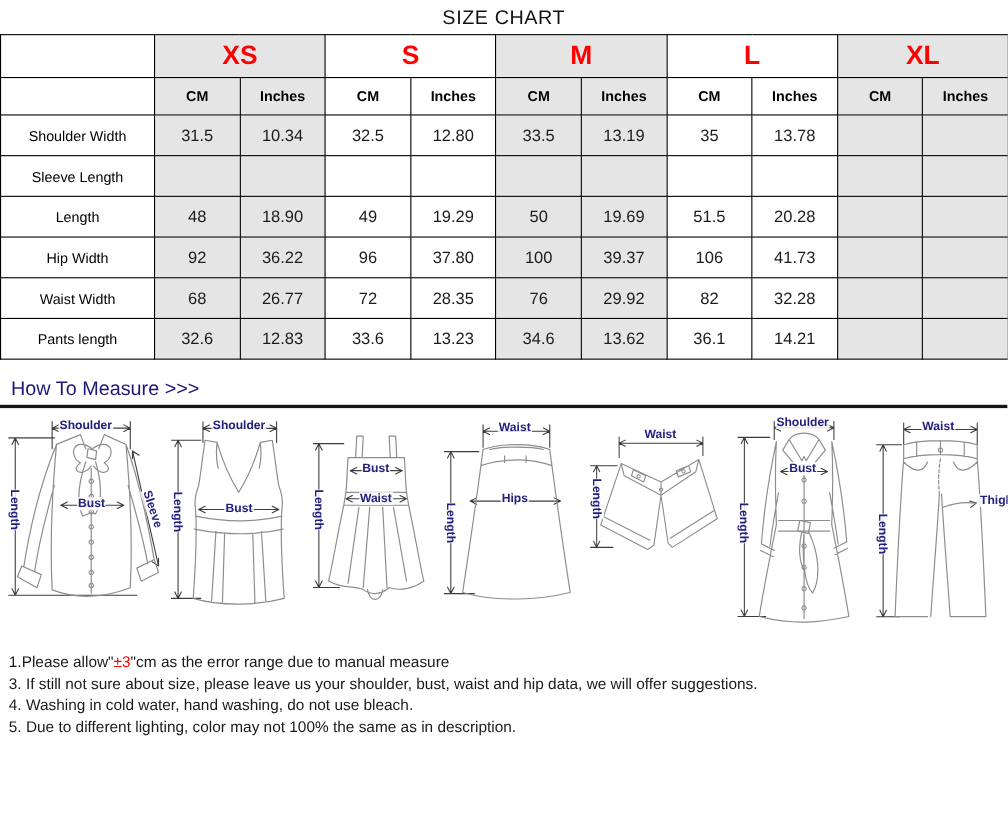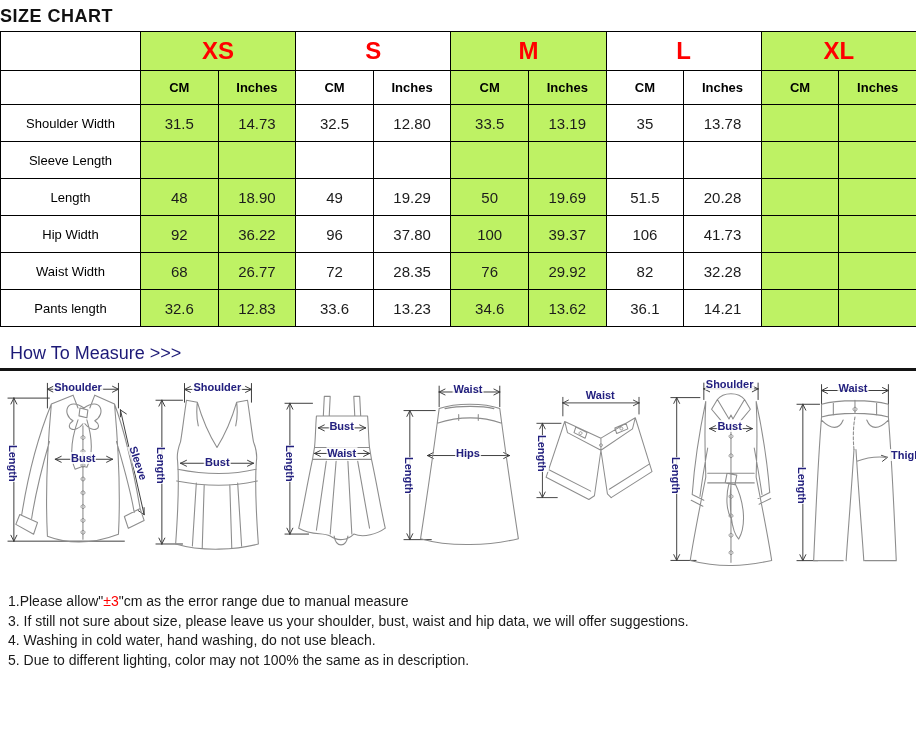--- a/index.html
+++ b/index.html
@@ -1,26 +1,26 @@
 <!DOCTYPE html>
 <html><head>
 <meta charset="utf-8">
 <style>
   html,body{margin:0;padding:0;background:#fff;}
   body{width:916px;height:751px;font-family:"Liberation Sans",sans-serif;color:#111;overflow:hidden;}
-  .page-title{font-size:18px;font-weight:bold;padding:6px 0 4px 0;letter-spacing:.5px;}
+  .page-title{text-align:center;font-size:18px;font-weight:normal;padding:6px 0 4px 0;letter-spacing:.5px;}
   table.size-chart{border-collapse:collapse;width:916px;table-layout:fixed;}
   table.size-chart th,table.size-chart td{border:1px solid #000;text-align:center;vertical-align:middle;padding:0;overflow:hidden;}
   col.lbl{width:140px;}
   col.vc{width:77.6px;}
   tr.size-row th{height:38px;font-size:24px;font-weight:bold;color:#ff0000;}
   tr.unit-row th{height:33px;font-size:13px;font-weight:bold;color:#000;}
   tbody td{height:36px;font-size:15px;color:#1c1c1c;}
   tbody td.rowlabel{font-size:13px;color:#000;}
-  .shade{background:#bef264;margin-top:44px;}
+  .shade{background:#e5e5e5;margin-top:44px;}
   .measure-head{margin:16px 0 0 10px;font-size:18px;font-weight:normal;color:#1c1977;}
   .rule{height:3px;background:#141414;margin-top:4px;}
   .figs{display:flex;justify-content:space-between;align-items:flex-start;padding:6px 4px 0 4px;}
   .fig{position:relative;flex:0 0 auto;height:205px;}
   .fig svg{display:block;}
   .garment{fill:none;stroke:#8d8d8d;stroke-width:1.1;stroke-linecap:round;stroke-linejoin:round;}
   .dim{fill:none;stroke:#3c3c3c;stroke-width:1;stroke-linecap:round;}
   .btn{fill:none;stroke:#8d8d8d;stroke-width:1;}
   .glabel{position:absolute;color:#23207f;font-weight:bold;font-size:11px;white-space:nowrap;background:rgba(255,255,255,.82);padding:0 1px;line-height:12px;}
   .vlab{writing-mode:vertical-rl;}
@@ -66,21 +66,21 @@
       <th>CM</th>
       <th>Inches</th>
       <th class="shade">CM</th>
       <th class="shade">Inches</th>
     </tr>
   </thead>
   <tbody>
       <tr>
         <td class="rowlabel">Shoulder Width</td>
         <td class="shade">31.5</td>
-        <td class="shade">14.73</td>
+        <td class="shade">10.34</td>
         <td class="">32.5</td>
         <td class="">12.80</td>
         <td class="shade">33.5</td>
         <td class="shade">13.19</td>
         <td class="">35</td>
         <td class="">13.78</td>
         <td class="shade"></td>
         <td class="shade"></td>
       </tr>
       <tr>

